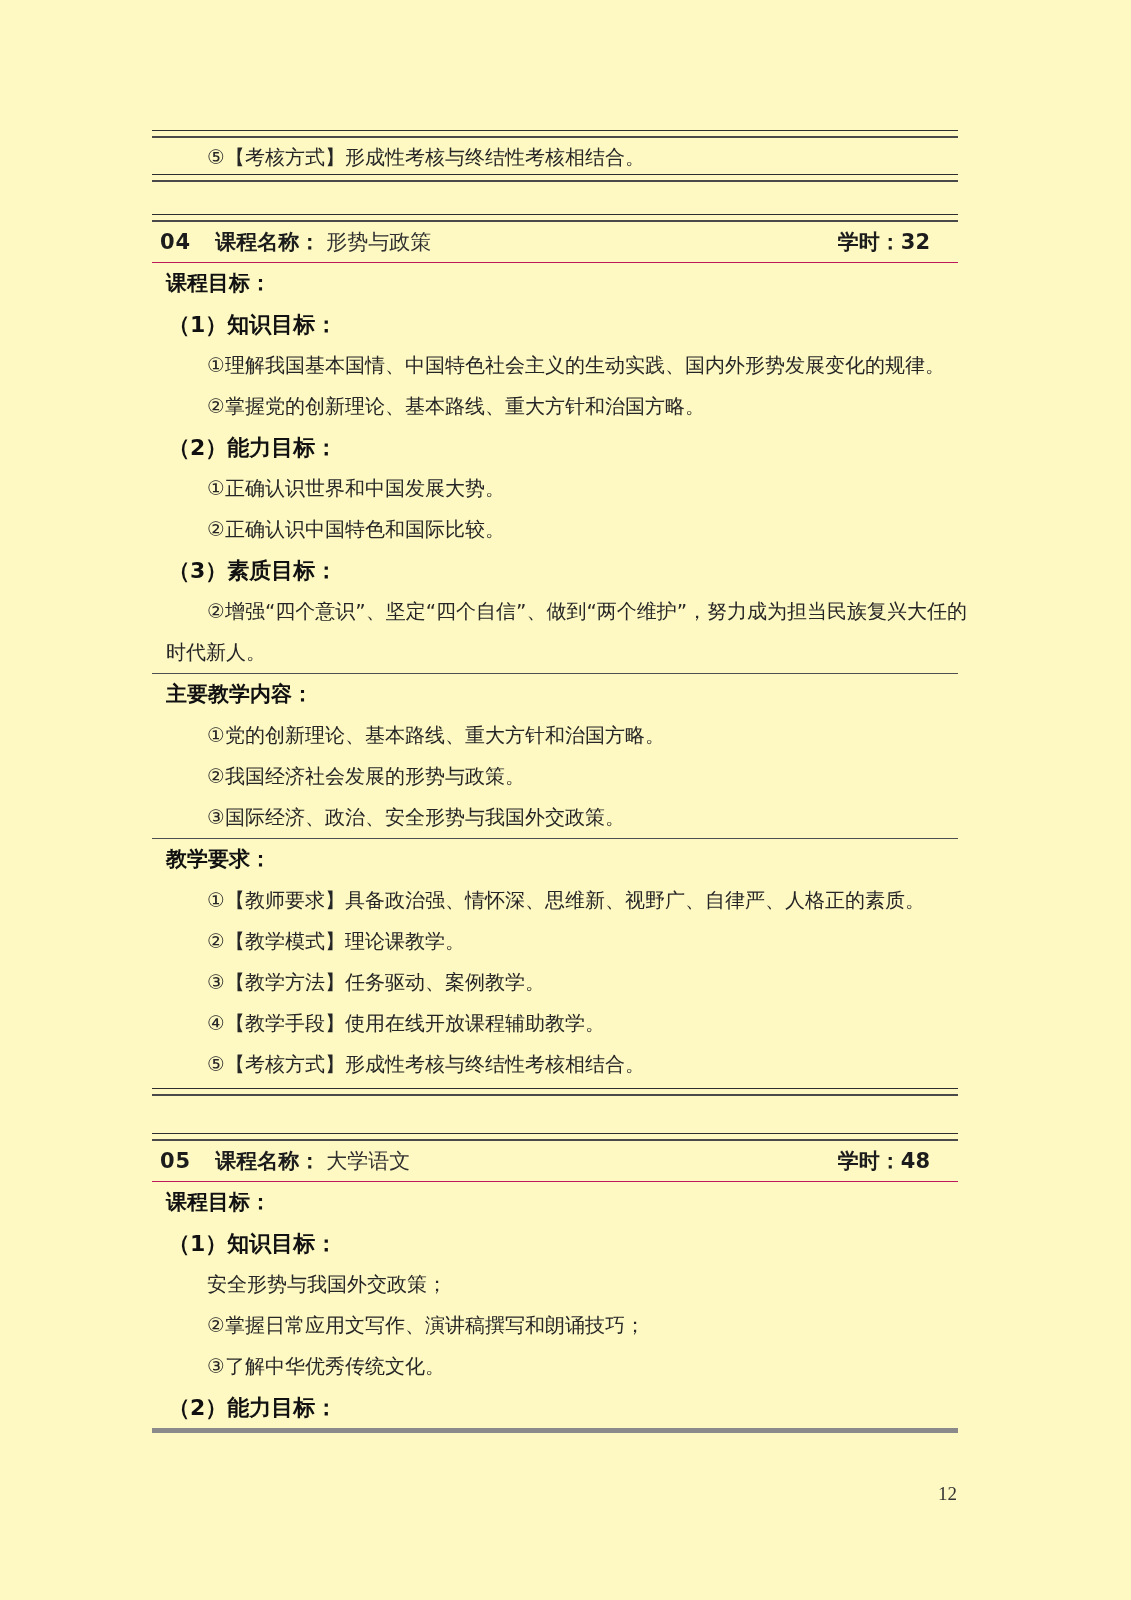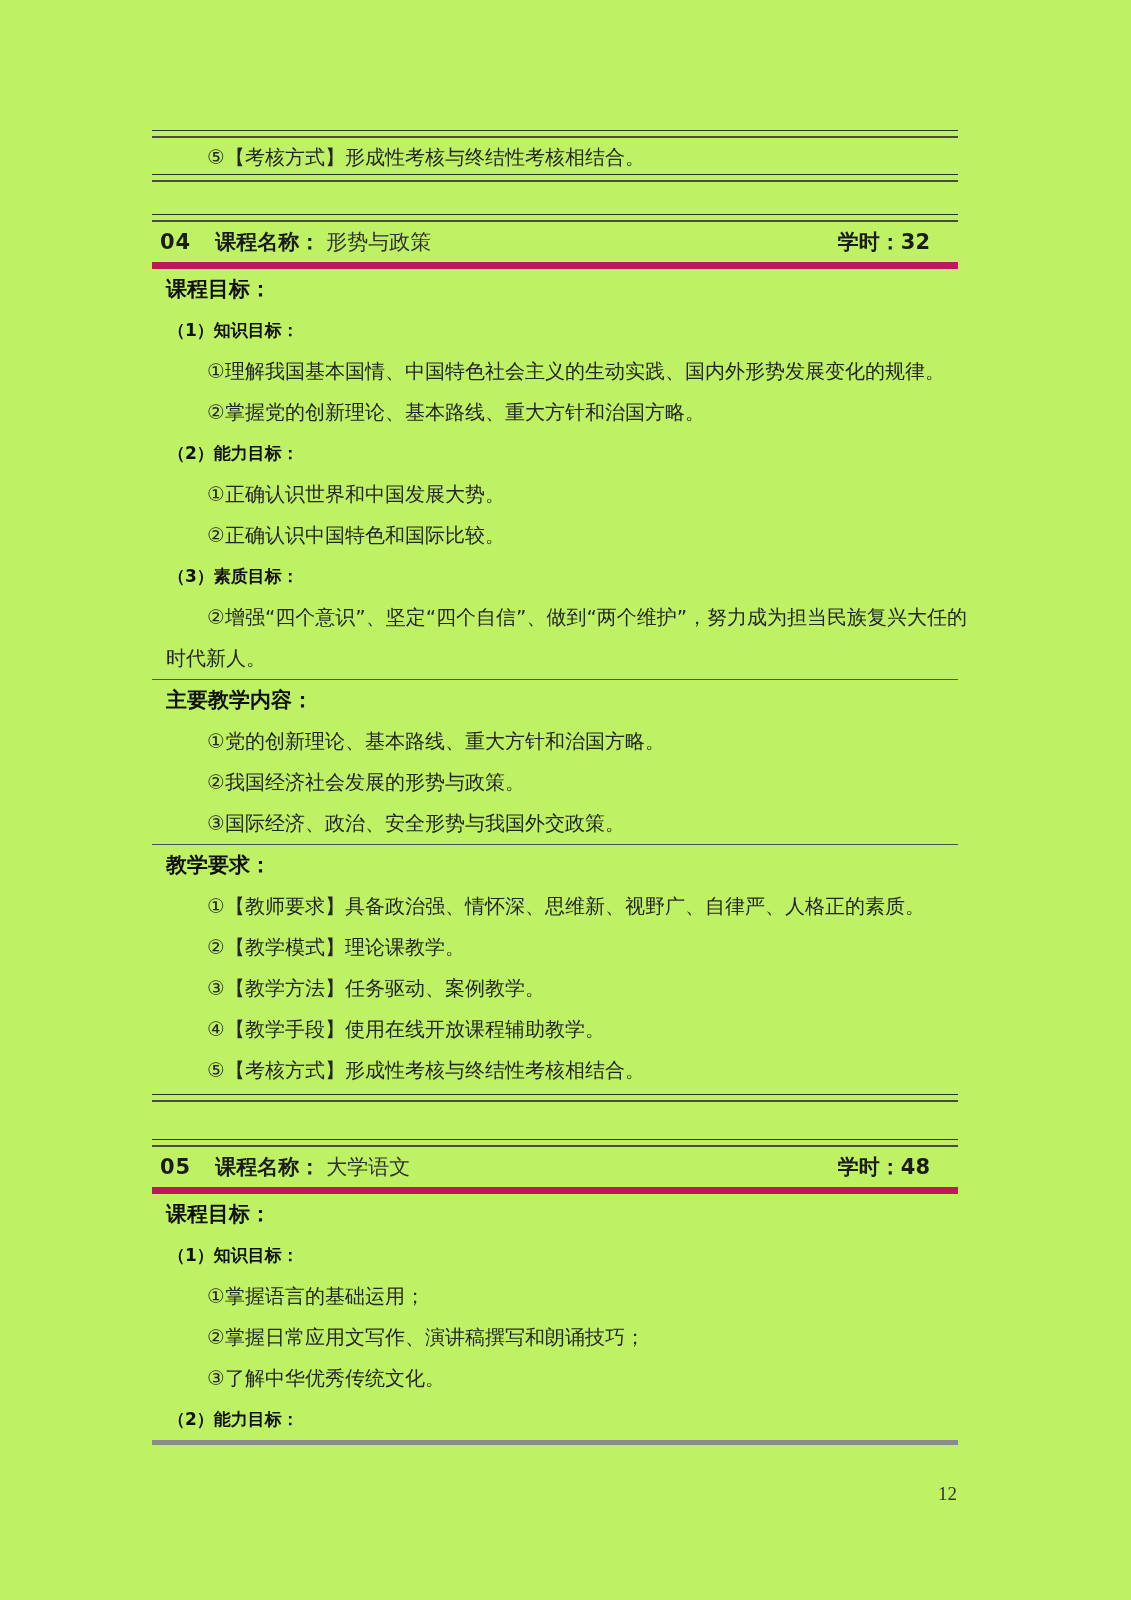--- a/index.html
+++ b/index.html
@@ -1,19 +1,19 @@
 <!DOCTYPE html>
 <html><head>
 <meta charset="utf-8">
 <style>
   html,body { margin:0; padding:0; background:#e8e8e8; }
   .sheet {
     position:relative;
     width:1131px; height:1600px;
-    background:#bef264;
+    background:#fef9c3;
     font-family:"DejaVu Sans", sans-serif;
     color:#1c1c1c;
     overflow:hidden;
   }
   .content {
     position:absolute;
     left:152px; top:0;
     width:806px;
   }
   .spacer-top { height:130px; }
@@ -33,39 +33,39 @@
   .carry-row { padding:6px 0 4px 0; }
   .carry-row .line { line-height:26px; }
 
   .gap1 { height:32px; }
   .gap2 { height:37px; }
 
   .thead {
     display:flex;
     align-items:baseline;
     padding:7px 28px 7px 8px;
-    border-bottom:7px solid #be185d;
+    border-bottom:1px solid #be185d;
     font-size:21px;
     line-height:26px;
   }
   .thead .course-no { font-weight:bold; letter-spacing:1px; }
   .thead .course-label { font-weight:bold; margin-left:24px; }
   .thead .course-name { font-weight:normal; color:#303030; margin-left:6px; }
   .thead .hours { margin-left:auto; font-weight:bold; white-space:nowrap; }
 
   .tbody { padding-bottom:3px; }
 
   .line {
     font-size:20px;
     line-height:41px;
     white-space:nowrap;
     color:#262626;
   }
   .line.title   { font-weight:bold; font-size:21px; color:#111; padding-left:14px; }
-  .line.sub     { font-weight:bold; font-size:17px; color:#111; padding-left:16px; }
+  .line.sub     { font-weight:bold; font-size:22px; color:#111; padding-left:16px; }
   .line.item    { padding-left:14px; text-indent:2.05em; }
   .line.cont    { padding-left:14px; }
 
   .page-number {
     position:absolute;
     left:938px; top:1483px;
     font-family:Liberation Serif, serif;
     font-size:19px;
     color:#333;
   }
@@ -138,21 +138,21 @@
       <div class="thead">
         <span class="course-no">05</span>
         <span class="course-label">课程名称：</span>
         <span class="course-name">大学语文</span>
         <span class="hours"><span>学时：</span><span>48</span></span>
       </div>
 
       <div class="tbody" style="padding-bottom:0;">
         <div class="line title">课程目标：</div>
         <div class="line sub">（1）知识目标：</div>
-        <div class="line item">①掌握语言的基础运用；</div>
+        <div class="line item">安全形势与我国外交政策；</div>
         <div class="line item">②掌握日常应用文写作、演讲稿撰写和朗诵技巧；</div>
         <div class="line item">③了解中华优秀传统文化。</div>
         <div class="line sub">（2）能力目标：</div>
       </div>
 
       <div class="pagecut"></div>
     </div>
 
   </div>
 

